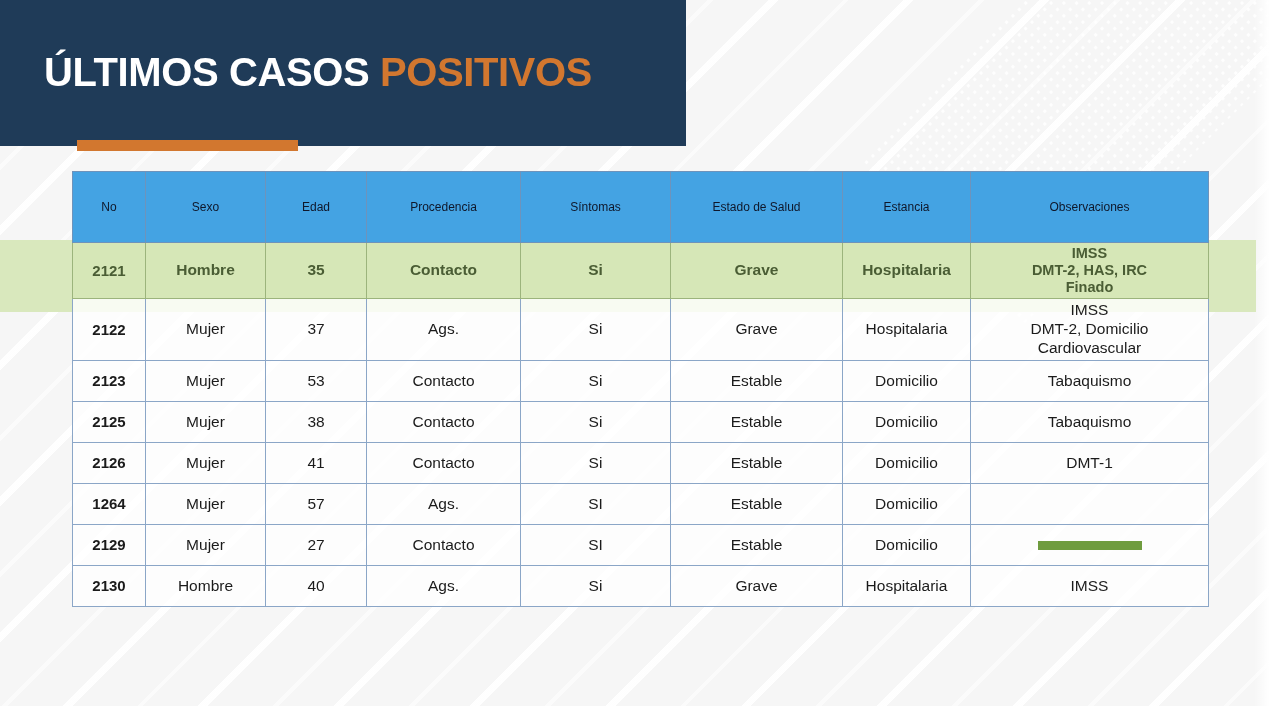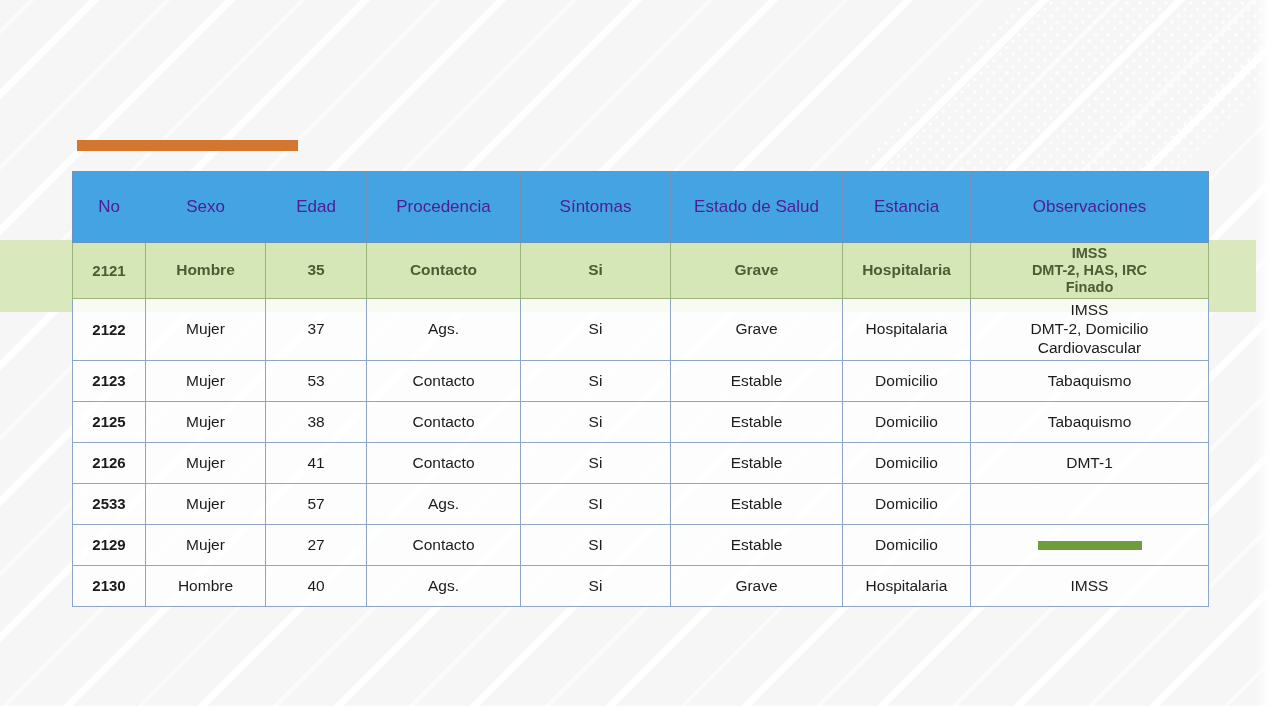--- a/index.html
+++ b/index.html
@@ -129,23 +129,23 @@
     font-size: 15.5px;
     color: #1b1b1b;
     text-align: center;
     vertical-align: middle;
     padding: 2px 4px;
     line-height: 1.22;
     background-clip: padding-box;
   }
   table.cases thead th {
     background: #44a3e3;
-    color: #4c1d95;
+    color: #0f172a;
     font-weight: normal;
-    font-size: 17px;
+    font-size: 12px;
     height: 66px;
     border-color: #6e93bb;
   }
   table.cases tbody td {
     background: rgba(255,255,255,0.80);
     height: 36px;
   }
   table.cases tbody td.c-no {
     font-weight: bold;
     font-size: 15px;
@@ -184,20 +184,26 @@
 </head>
 <body>
 
 <div id="slide">
 
   <div class="bg-stripes"></div>
   <div class="bg-dots"></div>
   <div class="bg-right-edge"></div>
   <div class="bg-bottom-edge"></div>
 
+  <div class="title-banner">
+    <div class="title-text">
+      <span class="title-main">ÚLTIMOS CASOS</span>
+      <span class="title-accent">POSITIVOS</span>
+    </div>
+  </div>
   <div class="title-underline"></div>
 
   <div class="highlight-band"></div>
 
   <div class="table-wrap">
     <table class="cases">
       <colgroup>
         <col style="width:73px">
         <col style="width:120px">
         <col style="width:101px">
@@ -278,21 +284,21 @@
             <td>41</td>
             <td>Contacto</td>
             <td>Si</td>
             <td>Estable</td>
             <td>Domicilio</td>
             <td class="c-obs">
               <span class="obs-line">DMT-1</span>
             </td>
           </tr>
           <tr>
-            <td class="c-no">2533</td>
+            <td class="c-no">1264</td>
             <td>Mujer</td>
             <td>57</td>
             <td>Ags.</td>
             <td>SI</td>
             <td>Estable</td>
             <td>Domicilio</td>
             <td class="c-obs"></td>
           </tr>
           <tr>
             <td class="c-no">2129</td>

